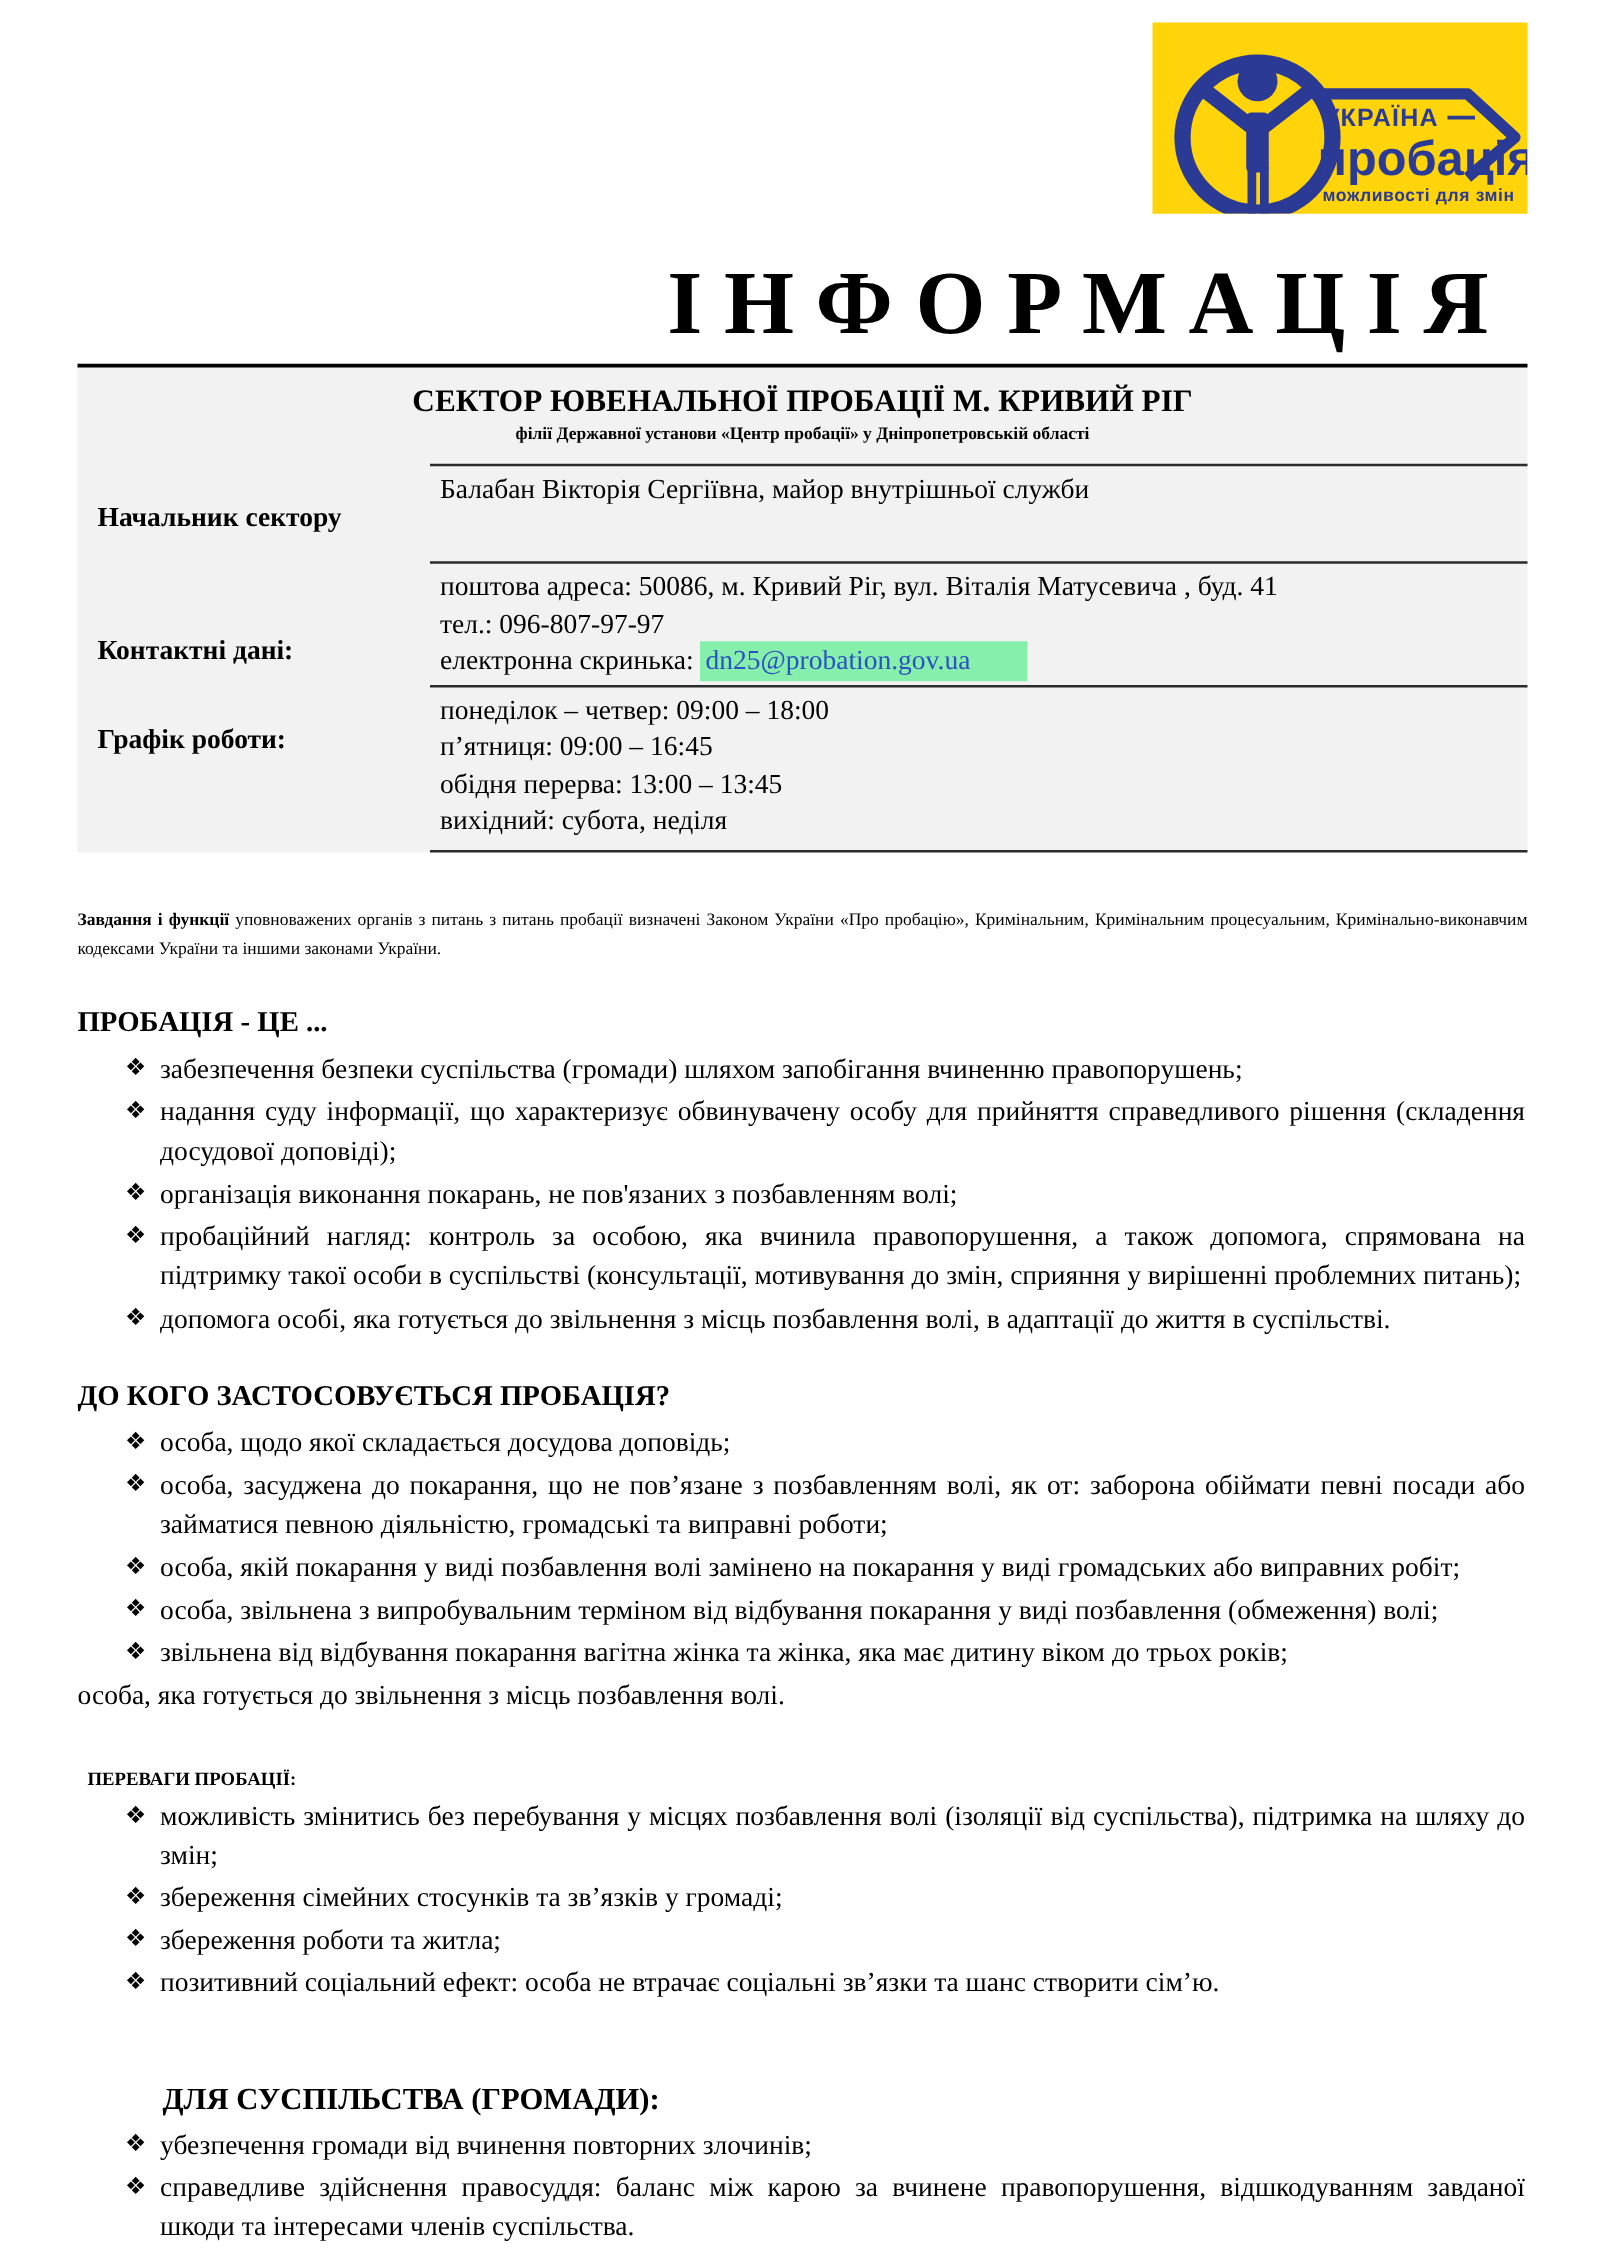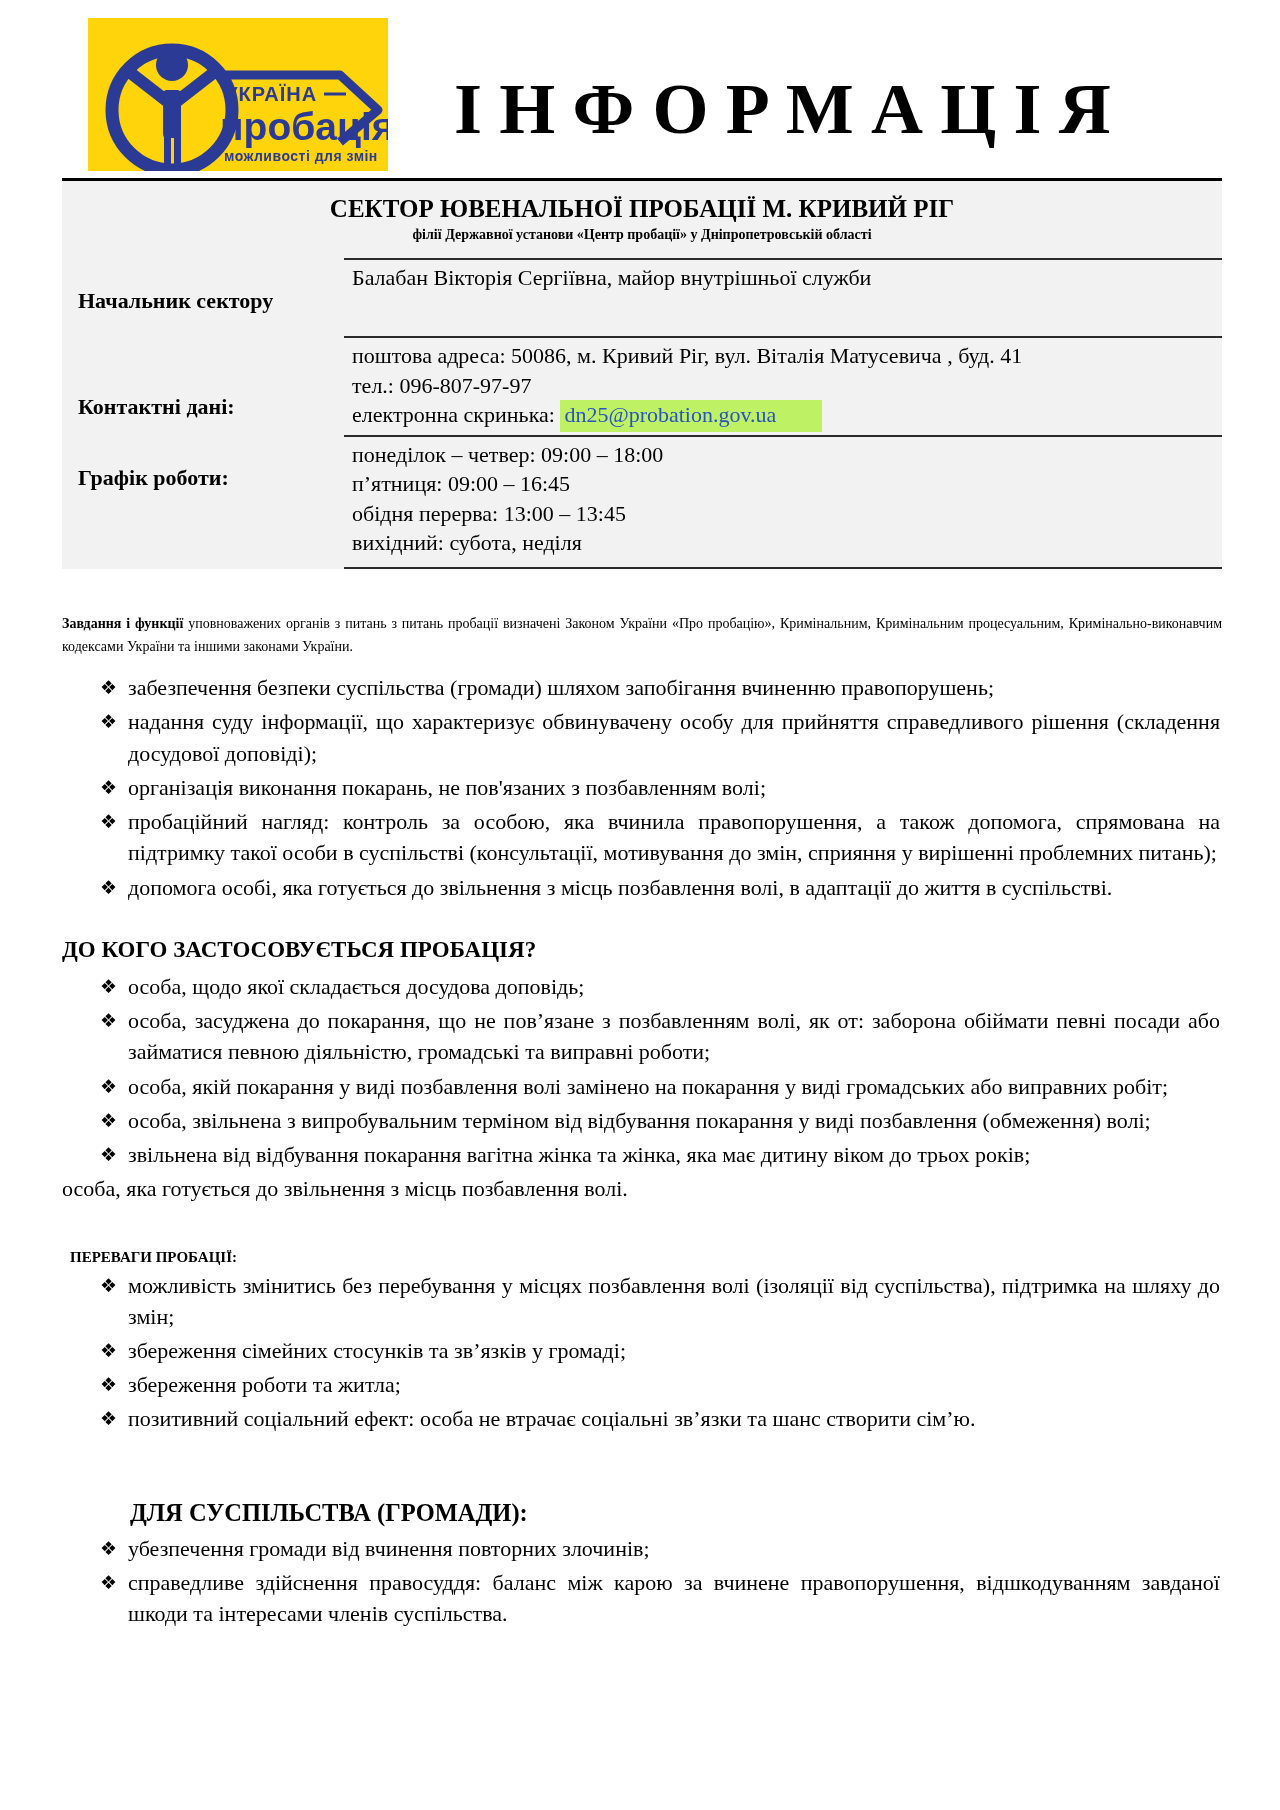--- a/index.html
+++ b/index.html
@@ -1,38 +1,38 @@
 <!DOCTYPE html>
 <html><head>
 <meta charset="utf-8">
 <style>
   html,body{margin:0;padding:0;background:#ffffff;}
   body{width:1280px;height:1810px;font-family:"Liberation Serif",serif;color:#000;overflow:hidden;}
   .page{padding:18px 58px 0 62px;box-sizing:border-box;}
 
   
-  .header{display:flex;align-items:center;}
+  .header{display:flex;align-items:flex-end;flex-direction:column;}
   .logo{width:300px;height:153px;background:#FFD40A;flex:none;margin-left:26px;position:relative;overflow:hidden;}
   .logo svg{position:absolute;left:0;top:0;}
   .doc-title{flex:1;text-align:center;font-weight:bold;font-size:72px;letter-spacing:0.24em;padding-top:30px;white-space:nowrap;transform:translateX(-14px);}
 
   
   .info-table{margin-top:7px;background:#F2F2F2;border-top:3px solid #000000;font-size:22px;}
   .t-header{text-align:center;font-weight:bold;padding:12px 30px 14px;}
   .t-h1{font-size:25px;line-height:1.3;}
   .t-h2{font-size:14px;line-height:1.3;}
   .t-row{display:flex;}
   .t-label{width:282px;flex:none;font-weight:bold;padding-left:16px;box-sizing:border-box;line-height:1.32;margin-top:24px;}
   .t-value{flex:1;border-top:2px solid #2b2b2b;padding:3px 6px 3px 8px;line-height:1.34;}
   .t-row.r1 .t-value{padding-bottom:44px;}
   .t-row.r1 .t-label{padding-top:4px;}
   .t-row.r2 .t-label{padding-top:32px;}
   .t-row.r3 .t-label{padding-top:4px;}
   .t-row.r3 .t-value{padding-bottom:10px;border-bottom:2px solid #2b2b2b;}
-  .email-box{background:#bef264;display:inline-block;padding:0 46px 2px 4px;font-family:Liberation Serif, serif;}
+  .email-box{background:#86efac;display:inline-block;padding:0 46px 2px 4px;font-family:Liberation Serif, serif;}
   .email-link{color:#2A52C2;text-decoration:none;}
 
   
   .intro{margin-top:44px;font-size:14px;line-height:1.6;text-align:justify;}
   .intro .lead{font-weight:bold;}
   .sec-heading{font-size:23px;font-weight:bold;margin:34px 0 8px;}
   .bullets{margin:0;}
   .b-item{display:flex;font-size:22px;line-height:1.42;margin:3px 0;}
   .blt{flex:none;width:28px;margin-left:38px;font-family:"DejaVu Sans",sans-serif;font-size:19px;padding-top:2px;}
   .btext{flex:1;text-align:justify;padding-right:2px;}
@@ -99,20 +99,21 @@
         <div>понеділок – четвер: 09:00 – 18:00</div>
         <div>п’ятниця: 09:00 – 16:45</div>
         <div>обідня перерва: 13:00 – 13:45</div>
         <div>вихідний: субота, неділя</div>
       </div>
     </div>
   </div>
 
   <p class="intro"><span class="lead">Завдання і функції</span><span> уповноважених органів з питань з питань пробації визначені Законом України «Про пробацію», Кримінальним, Кримінальним процесуальним, Кримінально-виконавчим кодексами України та іншими законами України.</span></p>
 
+  <div class="sec-heading">ПРОБАЦІЯ - ЦЕ ...</div>
   <div class="bullets">
     <div class="b-item">
         <span class="blt">❖</span>
         <span class="btext">забезпечення безпеки суспільства (громади) шляхом запобігання вчиненню правопорушень;</span>
       </div>
     <div class="b-item">
         <span class="blt">❖</span>
         <span class="btext">надання суду інформації, що характеризує обвинувачену особу для прийняття справедливого рішення (складення досудової доповіді);</span>
       </div>
     <div class="b-item">

